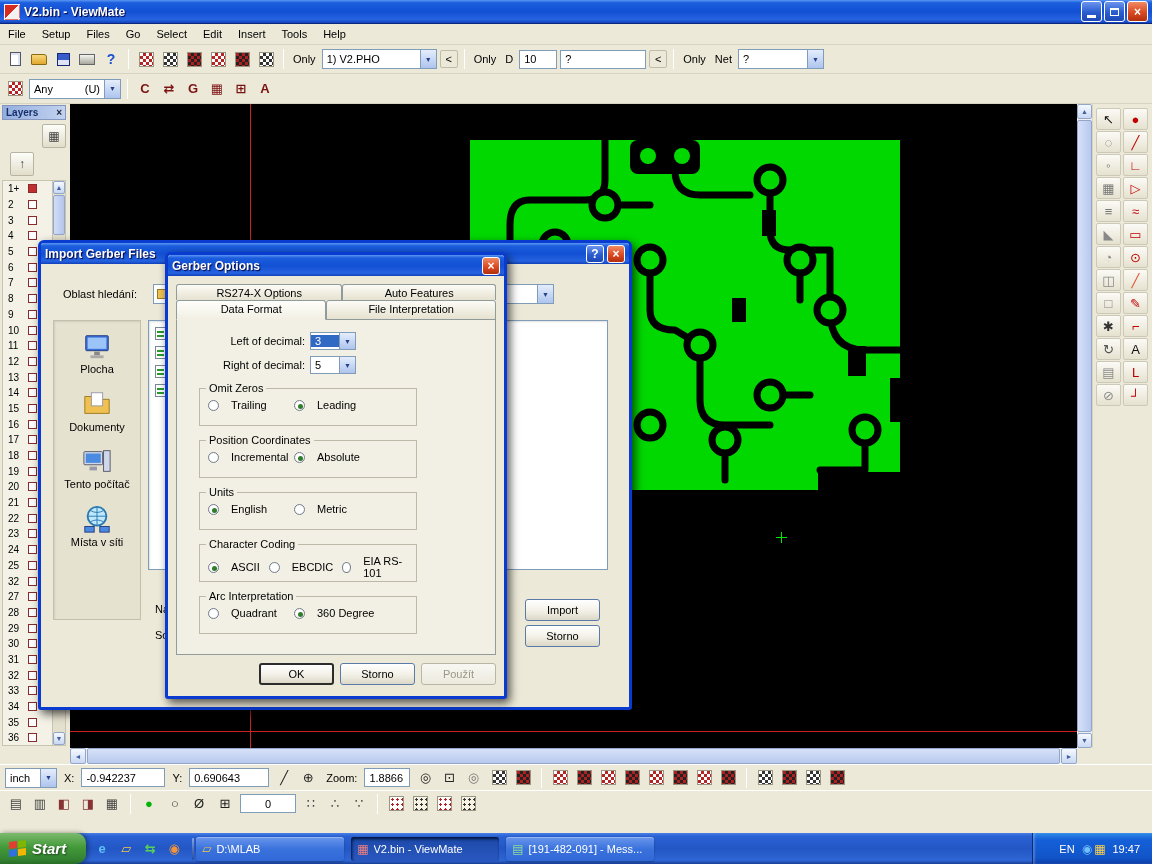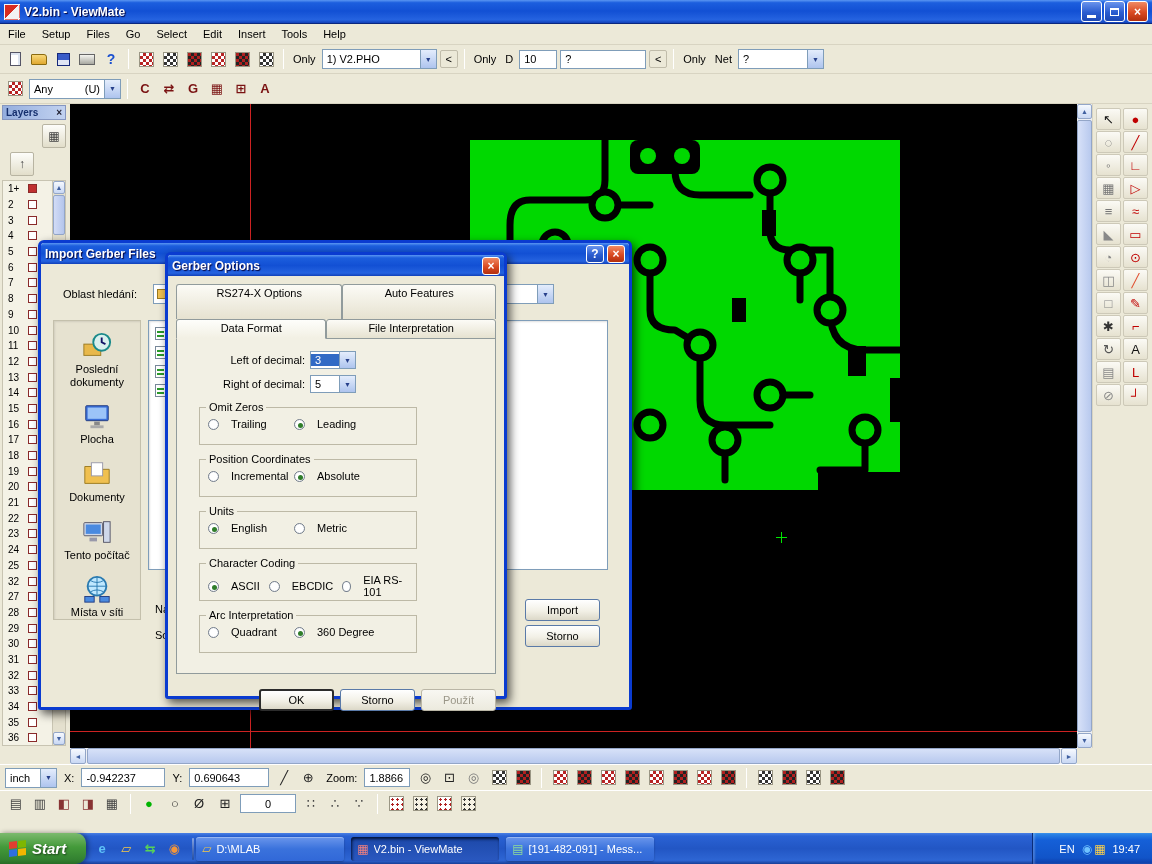--- a/index.html
+++ b/index.html
@@ -154,39 +154,39 @@
 .fnrow .combo{position:absolute;left:74px;width:278px;top:0;}
 .imp-btn{position:absolute;left:484px;top:335px;}
 .sto-btn{position:absolute;left:484px;top:361px;}
 
 
 #dlg-gerber{left:165px;top:252px;width:342px;height:447px;z-index:70;}
 #dlg-gerber .body{padding-top:8px;}
 .tabrow{display:flex;margin:0 8px;position:relative;}
 .tab{border:1px solid #919b9c;border-radius:3px 3px 0 0;padding:2px 6px 3px;text-align:center;
  background:linear-gradient(180deg,#fcfbf6,#e6e2d0);white-space:nowrap;overflow:hidden;}
-.tabrow.r1 .tab{border-bottom:none;height:35px;}
+.tabrow.r1 .tab{border-bottom:none;height:16px;}
 .tabrow.r2{margin-bottom:-1px;z-index:2;}
 .tabrow.r2 .tab{height:20px;}
 .tab.active{background:linear-gradient(180deg,#fefefb,#f2f0e4);border-bottom:1px solid #f2f0e4;}
 .t52{flex-basis:52%;}.t48{flex-basis:48%;}.t47{flex-basis:47%;}.t53{flex-basis:53%;}
 .tabpanel{margin:0 8px;border:1px solid #919b9c;background:#f2f0e4;height:336px;padding-top:12px;position:relative;z-index:1;}
 .decrow{display:flex;align-items:center;margin:0 0 6px 28px;}
 .declab{width:100px;text-align:right;margin-right:5px;}
 .combo.dec{width:46px;height:18px;}
 .cv.sel{background:#316ac5;color:#fff;}
 .grp{position:relative;border:1px solid #bdb9a6;margin:14px 0 6px 22px;width:218px;height:38px;padding:10px 0 0 8px;}
 .glab{position:absolute;top:-7px;left:6px;background:#f2f0e4;padding:0 3px;}
 .opts{display:flex;align-items:center;}
 .opt{display:flex;align-items:center;gap:12px;}
 .g2 .opt:first-child{width:86px;}
 .g3 .opt{margin-right:9px;}
 .rad{position:relative;width:11px;height:11px;border-radius:50%;border:1px solid #747e8c;background:radial-gradient(#fff 55%,#dde2ea);}
 .rad.on::after{content:"";position:absolute;left:3px;top:3px;width:5px;height:5px;border-radius:50%;background:#2f7d2a;}
-.btnrow{display:flex;justify-content:flex-end;gap:6px;margin:15px 8px 0;}
+.btnrow{display:flex;justify-content:flex-end;gap:6px;margin:8px 8px 0;}
 
 
 .place svg{width:30px;height:30px;}
 </style>
 </head>
 <body>
 
 <div id="screen">
 
   <div class="titlebar">
@@ -827,28 +827,20 @@
     <div class="body">
       <span class="lookin-lbl">Oblast hledání:</span>
       <span class="combo lookin-combo">
         <span class="mini-folder"></span>
         <span class="cv"></span>
         <span class="ca"></span>
       </span>
       <div class="placesbar">
         <div class="place">
           <svg viewBox="0 0 32 32">
-            <rect x="2" y="14" width="18" height="12" fill="#e8b84a" stroke="#9a7a20"></rect>
-            <circle cx="21" cy="12" r="9" fill="#d8f0ee" stroke="#1a8a8a" stroke-width="2"></circle>
-            <path d="M21 7 L21 12 L25 14" stroke="#116" stroke-width="2" fill="none"></path>
-          </svg>
-          <span>Poslední dokumenty</span>
-        </div>
-        <div class="place">
-          <svg viewBox="0 0 32 32">
             <rect x="4" y="5" width="24" height="16" rx="1" fill="#3a6fd8" stroke="#223c80"></rect>
             <rect x="6" y="7" width="20" height="12" fill="#9cc4f8"></rect>
             <rect x="13" y="22" width="6" height="4" fill="#888"></rect>
             <rect x="9" y="26" width="14" height="3" fill="#aaa"></rect>
           </svg>
           <span>Plocha</span>
         </div>
         <div class="place">
           <svg viewBox="0 0 32 32">
             <path d="M3 8 L13 8 L15 11 L29 11 L29 26 L3 26 Z" fill="#f0c050" stroke="#9a7a20"></path>

